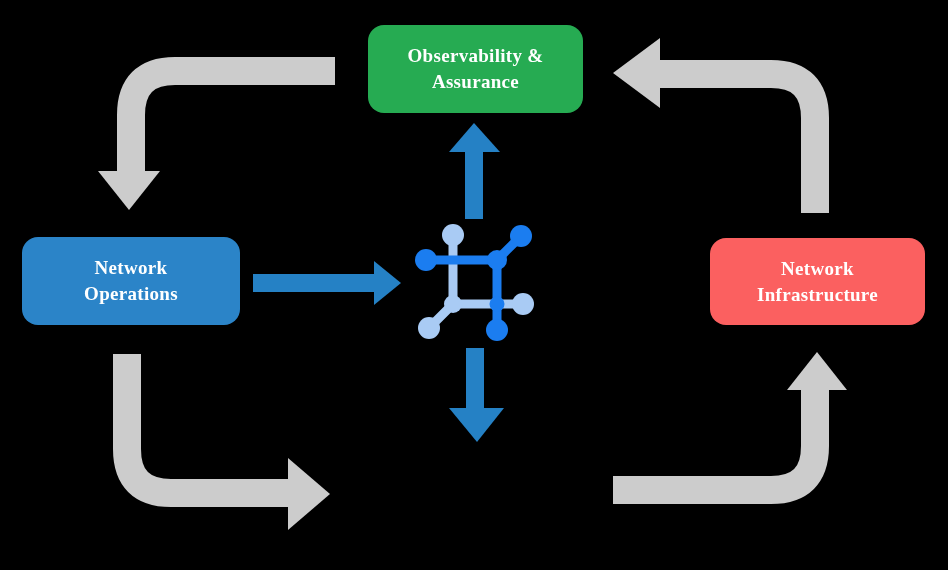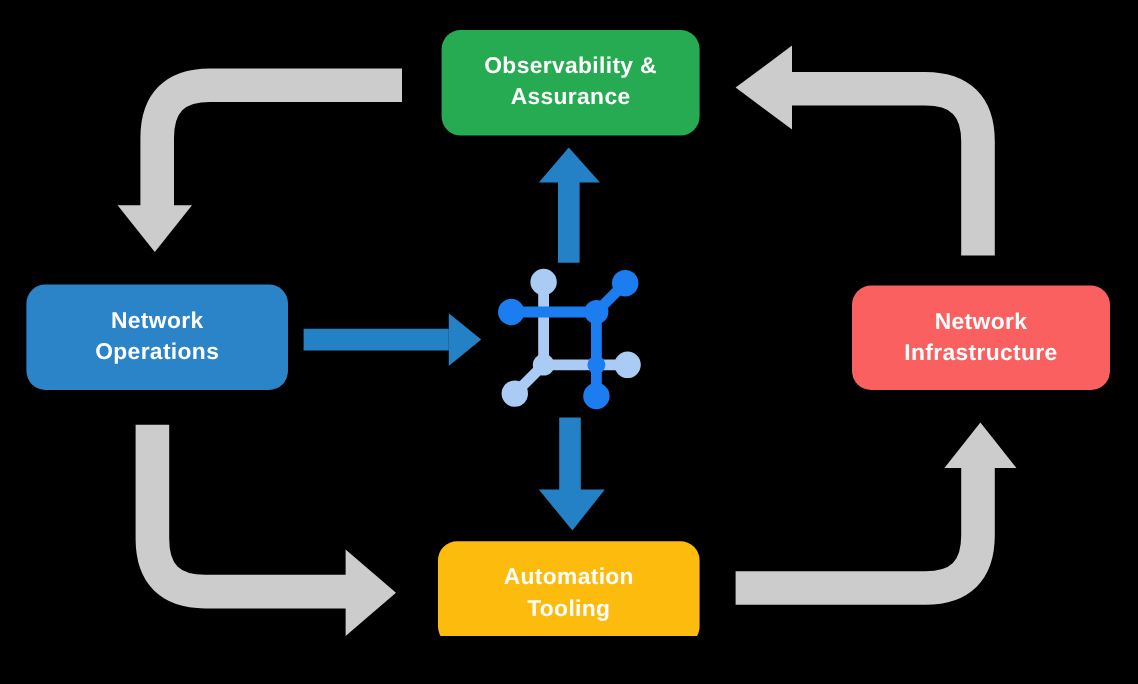--- a/index.html
+++ b/index.html
@@ -2,21 +2,21 @@
 <html><head>
 <meta charset="utf-8">
 <style>
   html, body { margin: 0; padding: 0; background: #000; }
   .canvas {
     position: relative;
     width: 948px;
     height: 530px;
     background: #000;
     overflow: hidden;
-    font-family: Liberation Sans, sans-serif;
+    font-family: Liberation Serif, serif;
   }
   .arrow-layer {
     position: absolute;
     left: 0; top: 0;
     width: 948px; height: 570px;
   }
   .node {
     position: absolute;
     display: flex;
     align-items: center;
@@ -116,18 +116,14 @@
   <div class="node node-operations" style="background-color: rgb(43, 132, 200);">
     <div class="node-label">Network
 Operations</div>
   </div>
 
   <div class="node node-infrastructure" style="background-color: rgb(251, 96, 96);">
     <div class="node-label">Network
 Infrastructure</div>
   </div>
 
-  <div class="node node-automation" style="background-color: rgb(252, 187, 13);">
-    <div class="node-label">Automation
-Tooling</div>
-  </div>
 
 </div>
 
 </body></html>

